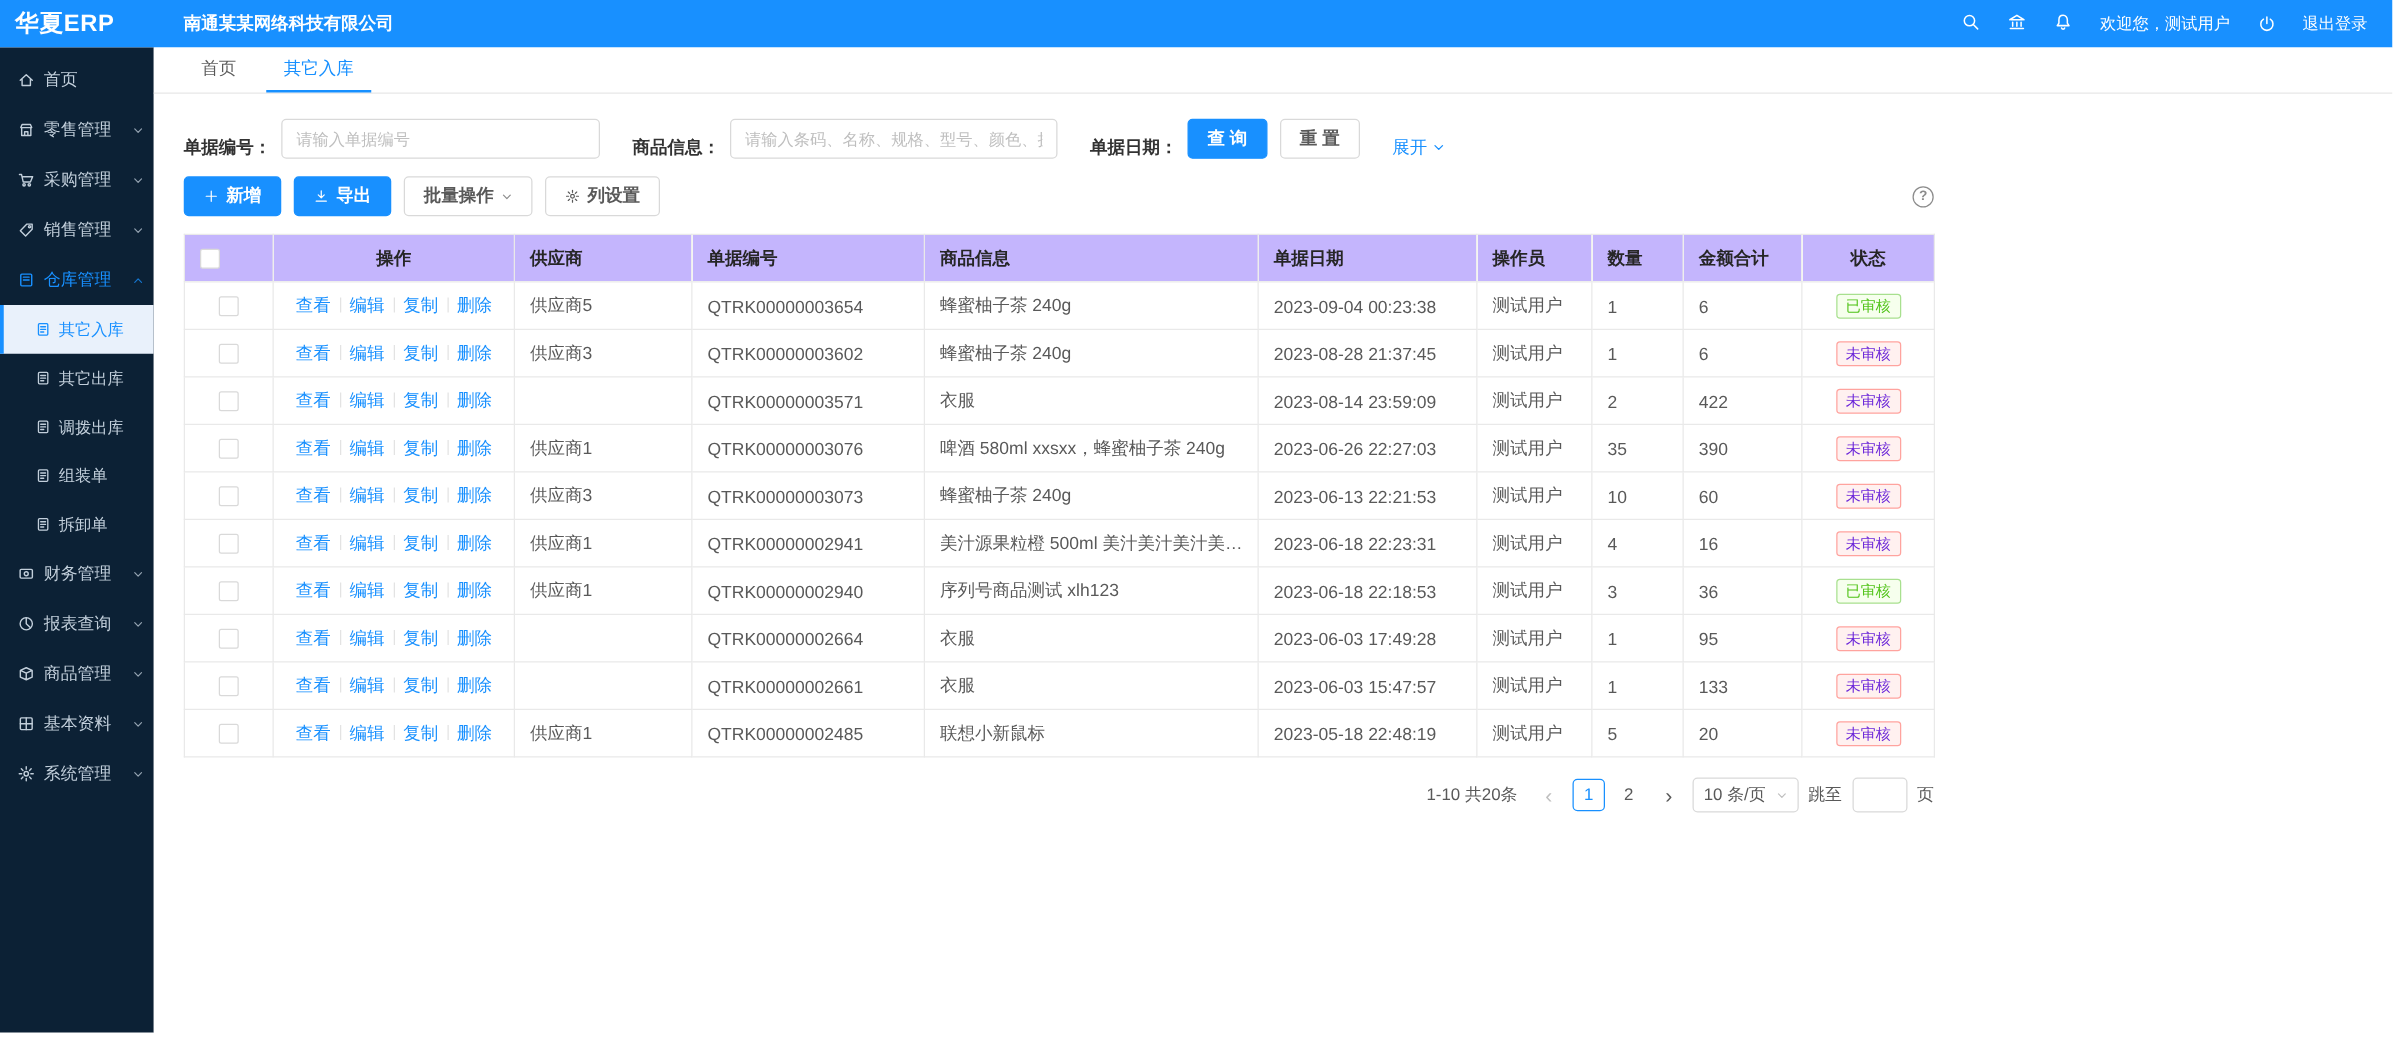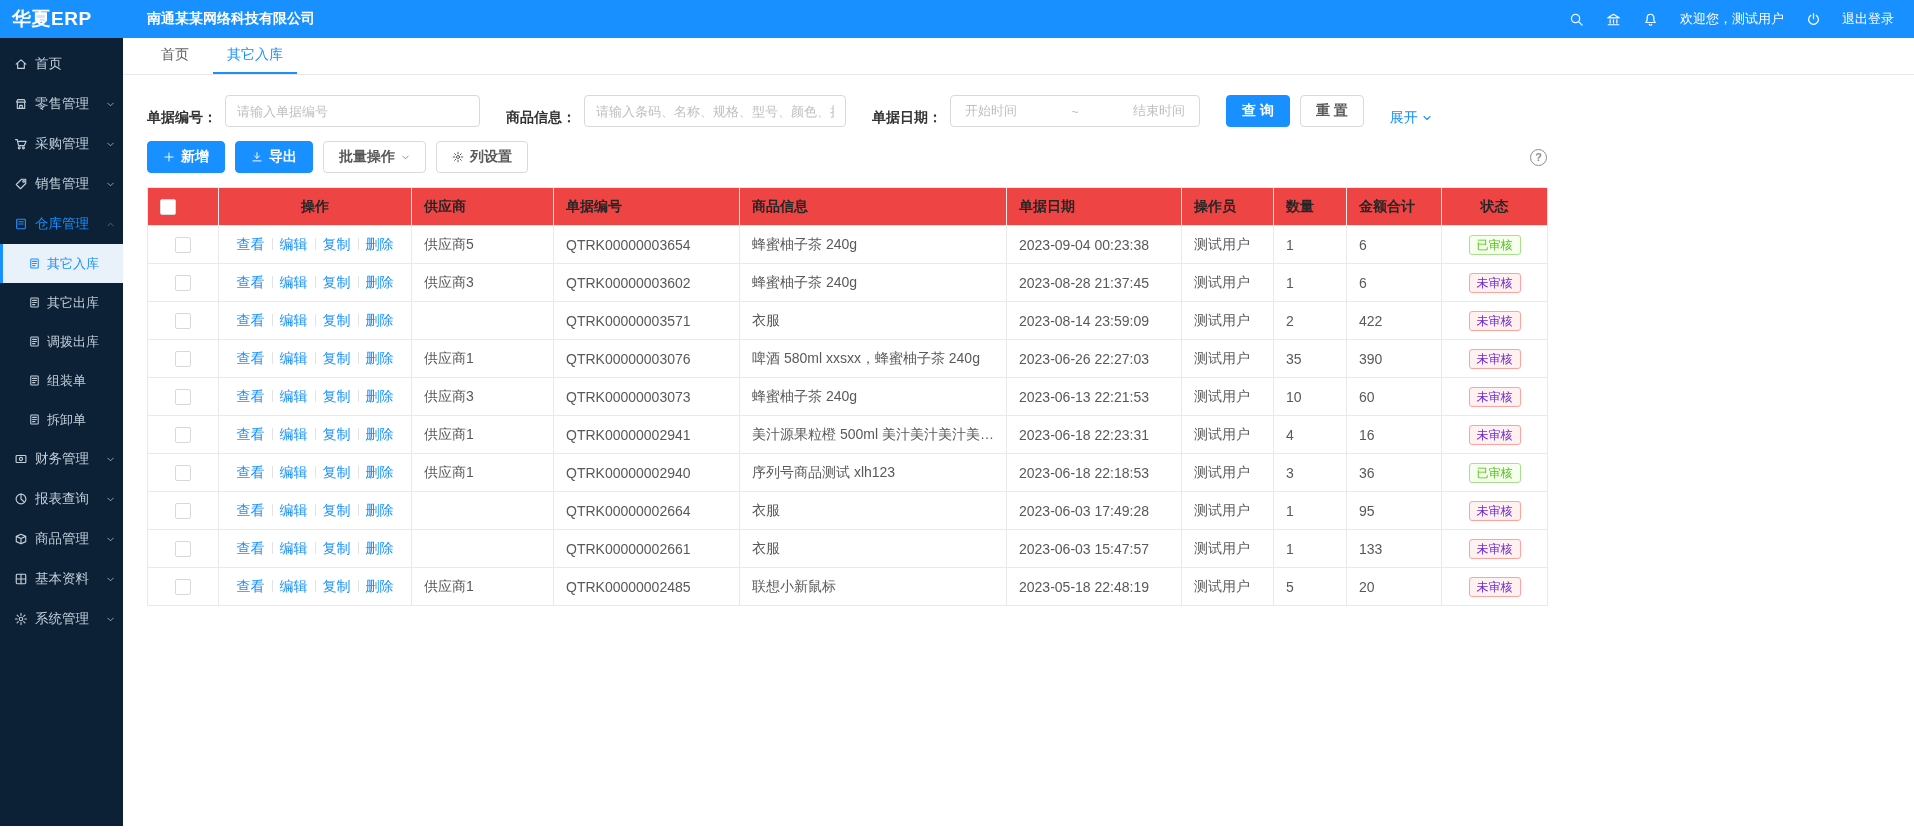--- a/index.html
+++ b/index.html
@@ -8,21 +8,21 @@
     width:1914px; height:840px; overflow:hidden;
     font-family:"Liberation Sans","DejaVu Sans",sans-serif;
     background:#ffffff; font-size:14px;
   }
   .app { width:1914px; height:826px; display:flex; flex-direction:column; }
 
   
   .topbar { flex:0 0 38px; height:38px; background:#1890ff; color:#fff; display:flex; align-items:center; }
   .logo { width:123px; padding-left:12px; font-size:19px; font-weight:700; letter-spacing:.5px; white-space:nowrap; }
   .company { margin-left:24px; font-size:14px; font-weight:700; white-space:nowrap; }
-  .top-right { margin-left:auto; display:flex; align-items:center; gap:22px; padding-right:20px; font-size:13px; }
+  .top-right { margin-left:auto; display:flex; gap:22px; padding-right:20px; font-size:13px; }
   .top-icon { width:15px; height:15px; display:inline-block; cursor:pointer; }
   .logout { display:flex; align-items:center; gap:21px; cursor:pointer; white-space:nowrap; }
 
   
   .bodyrow { flex:1; display:flex; min-height:0; }
   .sidebar { flex:0 0 123px; width:123px; background:#0c2135; padding-top:6px; color:#c2cfdb; overflow:hidden; }
   .side-item { position:relative; height:40px; display:flex; align-items:center; gap:7px; padding-left:14px; font-size:13.5px; cursor:pointer; white-space:nowrap; }
   .side-item .s-icon { width:14px; height:14px; flex:0 0 14px; }
   .s-chev { position:absolute; right:8px; width:9px; height:9px; opacity:.75; }
   .s-chev.up svg { transform:rotate(180deg); }
@@ -56,21 +56,21 @@
 
   
   .toolbar-row { margin-top:14px; display:flex; align-items:center; gap:10px; }
   .bicon { width:12px; height:12px; margin-right:6px; display:inline-block; }
   .bchev { width:9px; height:9px; margin-left:6px; color:#8c8c8c; display:inline-block; }
   .help { margin-left:auto; width:17px; height:17px; border:1px solid #8c8c8c; color:#8c8c8c; border-radius:50%; font-size:11px; font-weight:700; display:flex; align-items:center; justify-content:center; cursor:pointer; }
 
   
   .grid { margin-top:14px; width:1400px; border-collapse:collapse; table-layout:fixed; color:#595959; }
   .grid th, .grid td { border:1px solid #e9e9e9; padding:0 12px; height:38px; overflow:hidden; white-space:nowrap; text-overflow:ellipsis; }
-  .grid th { background:#ef4444; font-weight:700; color:#262626; text-align:left; }
+  .grid th { background:#c4b5fd; font-weight:700; color:#262626; text-align:left; }
   .center { text-align:center; }
   .checkbox { width:16px; height:16px; border:1px solid #d9d9d9; border-radius:2px; background:#fff; display:inline-block; vertical-align:middle; cursor:pointer; }
   .c-actions a { color:#1890ff; cursor:pointer; text-decoration:none; }
   .adiv { display:inline-block; width:1px; height:12px; background:#e3e3e3; margin:0 7px; vertical-align:-1px; }
   .status-badge { display:inline-block; font-size:12px; line-height:18px; padding:0 7px; border-radius:3px; border:1px solid transparent; }
   .status-badge.approved { color:#52c41a; border-color:#a8e08f; background:#f6ffed; }
   .status-badge.pending  { color:#6d28d9; border-color:#ffa39e; background:#fff1f0; }
 
   
   .pagination { width:1400px; margin-top:16px; display:flex; justify-content:flex-end; align-items:center; gap:8px; font-size:13.5px; color:#595959; }
@@ -321,25 +321,20 @@
         </div>
 
       <div class="content">
 
         <div class="filter-row">
           <span class="f-label">单据编号：</span>
           <input class="f-input in-bill" placeholder="请输入单据编号" style="">
           <span class="f-label">商品信息：</span>
           <input class="f-input in-goods" placeholder="请输入条码、名称、规格、型号、颜色、扩展..." style="">
           <span class="f-label">单据日期：</span>
-          <div class="date-range">
-            <span>开始时间</span>
-            <span>~</span>
-            <span>结束时间</span>
-          </div>
           <button class="btn btn-primary">查 询</button>
           <button class="btn btn-default ml10">重 置</button>
           <span class="expand-link">
             <span>展开</span>
             <span class="chev-blue" data-icon="chev">
                 <svg viewBox="0 0 12 12">
                   <path d="M2.4 4.2 6 7.8l3.6-3.6"></path>
                 </svg>
               </span>
           </span>
@@ -526,17 +521,37 @@
     <td class="c-goods">联想小新鼠标</td>
     <td class="c-date">2023-05-18 22:48:19</td>
     <td class="c-operator">测试用户</td>
     <td class="c-qty">5</td>
     <td class="c-total">20</td>
     <td class="center"><span class="status-badge pending">未审核</span></td>
   </tr>
             </tbody>
         </table>
 
+        <div class="pagination">
+          <span class="pg-total">1-10 共20条</span>
+          <span class="pg-arrow pg-prev">‹</span>
+          <span class="pg-pages">
+              <span class="pg-page active">1</span>
+              <span class="pg-page">2</span>
+            </span>
+          <span class="pg-arrow pg-next">›</span>
+          <span class="pg-size">
+            <span>10 条/页</span>
+            <span class="schev" data-icon="chev">
+                <svg viewBox="0 0 12 12">
+                  <path d="M2.4 4.2 6 7.8l3.6-3.6"></path>
+                </svg>
+              </span>
+          </span>
+          <span>跳至</span>
+          <input class="pg-jump-input" value="" style="">
+          <span>页</span>
+        </div>
 
       </div>
     </div>
   </div>
 </div>
 
 </body></html>

